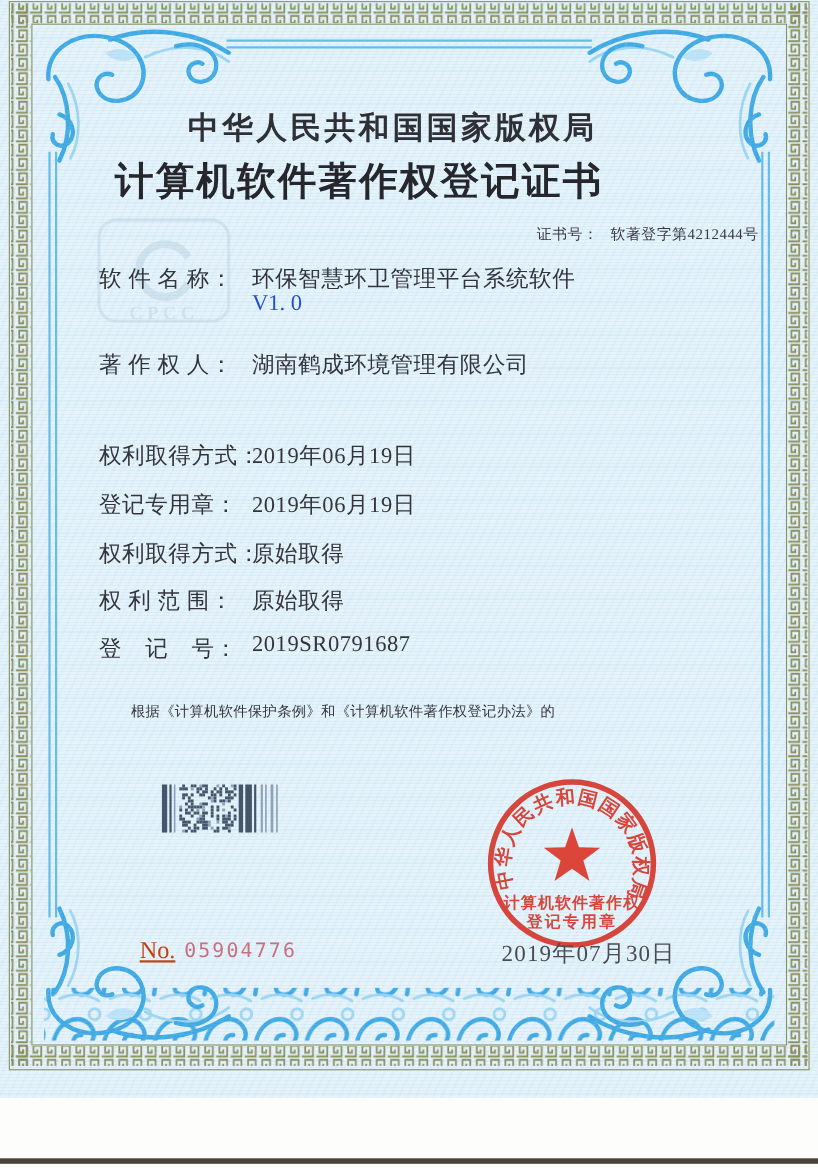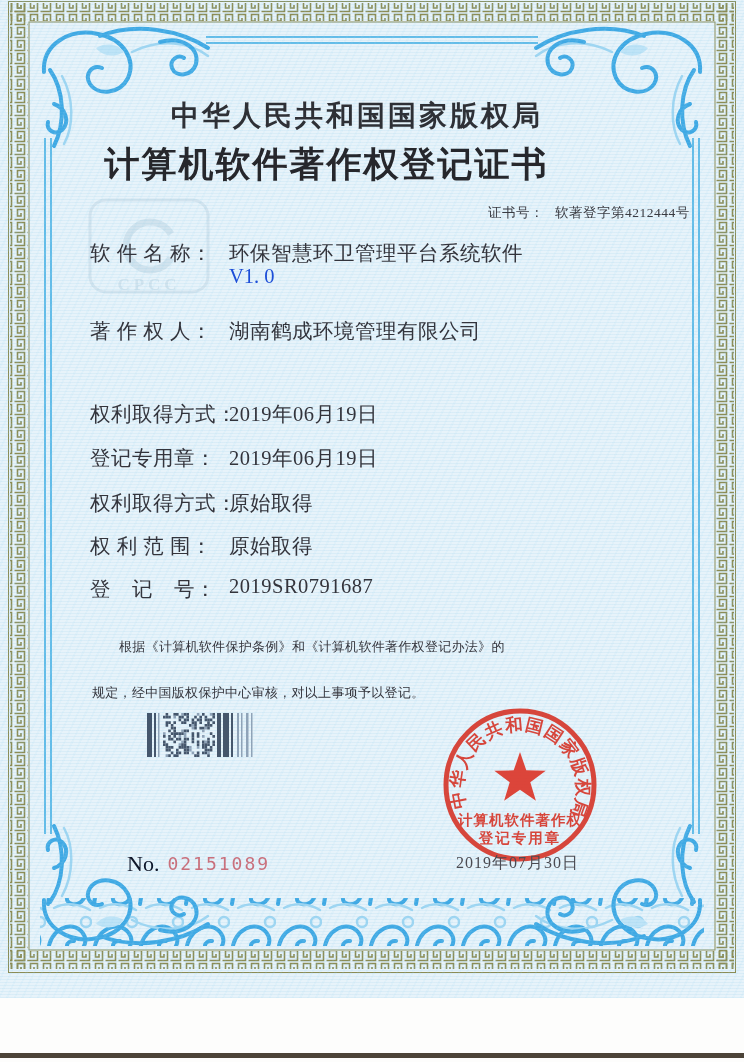--- a/index.html
+++ b/index.html
@@ -30,26 +30,26 @@
   .row .val { position:absolute; left:139px; top:0; letter-spacing:.5px;text-align:right; }
   .v2 { position:absolute; left:229px; font-size:20.5px; color:#1d4ed8; }
 
   .stmt { position:absolute; left:92px; top:624px; font-size:13px; color:#34353d;
           line-height:46px; white-space:nowrap; letter-spacing:.3px; }
   .stmt .l1 { text-indent:27px; }
 
   .barcode { position:absolute; left:147px; top:713px; width:112px; height:44px; }
 
   .serial { position:absolute; left:127px; top:851px; white-space:nowrap; }
-  .serial .pfx { font-size:22px; color:#0f172a; }
+  .serial .pfx { font-size:22px; color:#c2410c;text-decoration:underline; }
   .serial .num { font-family:"DejaVu Sans Mono",monospace; font-size:18px; color:#c9707c;
                  letter-spacing:2px; position:relative; top:-1px; margin-left:8px; }
 
   .seal { position:absolute; left:434px; top:699px; width:172px; height:172px; opacity:.92; }
-  .issue-date { position:absolute; left:456px; top:853px; font-size:16px; color:#4b4b52;
+  .issue-date { position:absolute; left:456px; top:853px; font-size:21px; color:#4b4b52;
                 letter-spacing:1px; white-space:nowrap; }
 
   .wm { position:absolute; left:86px; top:196px; width:150px; height:100px; opacity:.55; }
 
   .scan-strip { position:absolute; left:0; top:998px; width:744px; height:64px; background:#fdfdfc; }
   .scan-edge { position:absolute; left:0; top:1053px; width:744px; height:5px; background:#4c4338; }
 
   
   .ob  { stroke:#3fa9e4; stroke-width:4;   fill:none; stroke-linecap:round; }
   .obl { stroke:#9fd6f2; stroke-width:2.5; fill:none; stroke-linecap:round; }
@@ -152,21 +152,20 @@
       <span class="val">原始取得</span>
     </div>
 
     <div class="row" style="top:575px">
       <span class="lbl">登　记　号：</span>
       <span class="val">2019SR0791687</span>
     </div>
 
     <div class="stmt">
       <div class="l1">根据《计算机软件保护条例》和《计算机软件著作权登记办法》的</div>
-      <div class="l2">规定，经中国版权保护中心审核，对以上事项予以登记。</div>
     </div>
 
     <svg class="barcode" id="bc" viewBox="0 0 112 44">
         <rect x="0" y="0" width="5" height="44" fill="#45566c"></rect>
         <rect x="7" y="0" width="2" height="44" fill="#45566c"></rect>
         <rect x="11" y="0" width="1.5" height="44" fill="#8fa3b8"></rect>
         <rect x="16" y="2.75" width="2.6" height="2.75" fill="#45566c"></rect>
         <rect x="16" y="19.25" width="2.6" height="2.75" fill="#8fa3b8"></rect>
         <rect x="16" y="22" width="2.6" height="2.75" fill="#45566c"></rect>
         <rect x="16" y="27.5" width="2.6" height="2.75" fill="#45566c"></rect>
@@ -331,19 +330,19 @@
         <textPath href="#sealArc" startOffset="2">中华人民共和国国家版权局</textPath>
       </text>
       <polygon fill="#dc372a" points="86,53 92.3,71.3 111.7,71.7 96.3,83.3 101.9,101.8 86,90.8 70.1,101.8 75.7,83.3 60.3,71.7 79.7,71.3"></polygon>
       <text x="86" y="126" text-anchor="middle" font-size="14.5" font-weight="bold" fill="#d6382c" letter-spacing="1">计算机软件著作权</text>
       <text x="86" y="144" text-anchor="middle" font-size="14.5" font-weight="bold" fill="#d6382c" letter-spacing="2">登记专用章</text>
     </svg>
 
     <div class="issue-date">2019年07月30日</div>
 
     <div class="serial">
-      <span class="pfx">No.</span><span class="num">02151089</span>
+      <span class="pfx">No.</span><span class="num">05904776</span>
     </div>
   </div>
 
   <div class="scan-strip"></div>
   <div class="scan-edge"></div>
 </div>
 
 </body></html>

